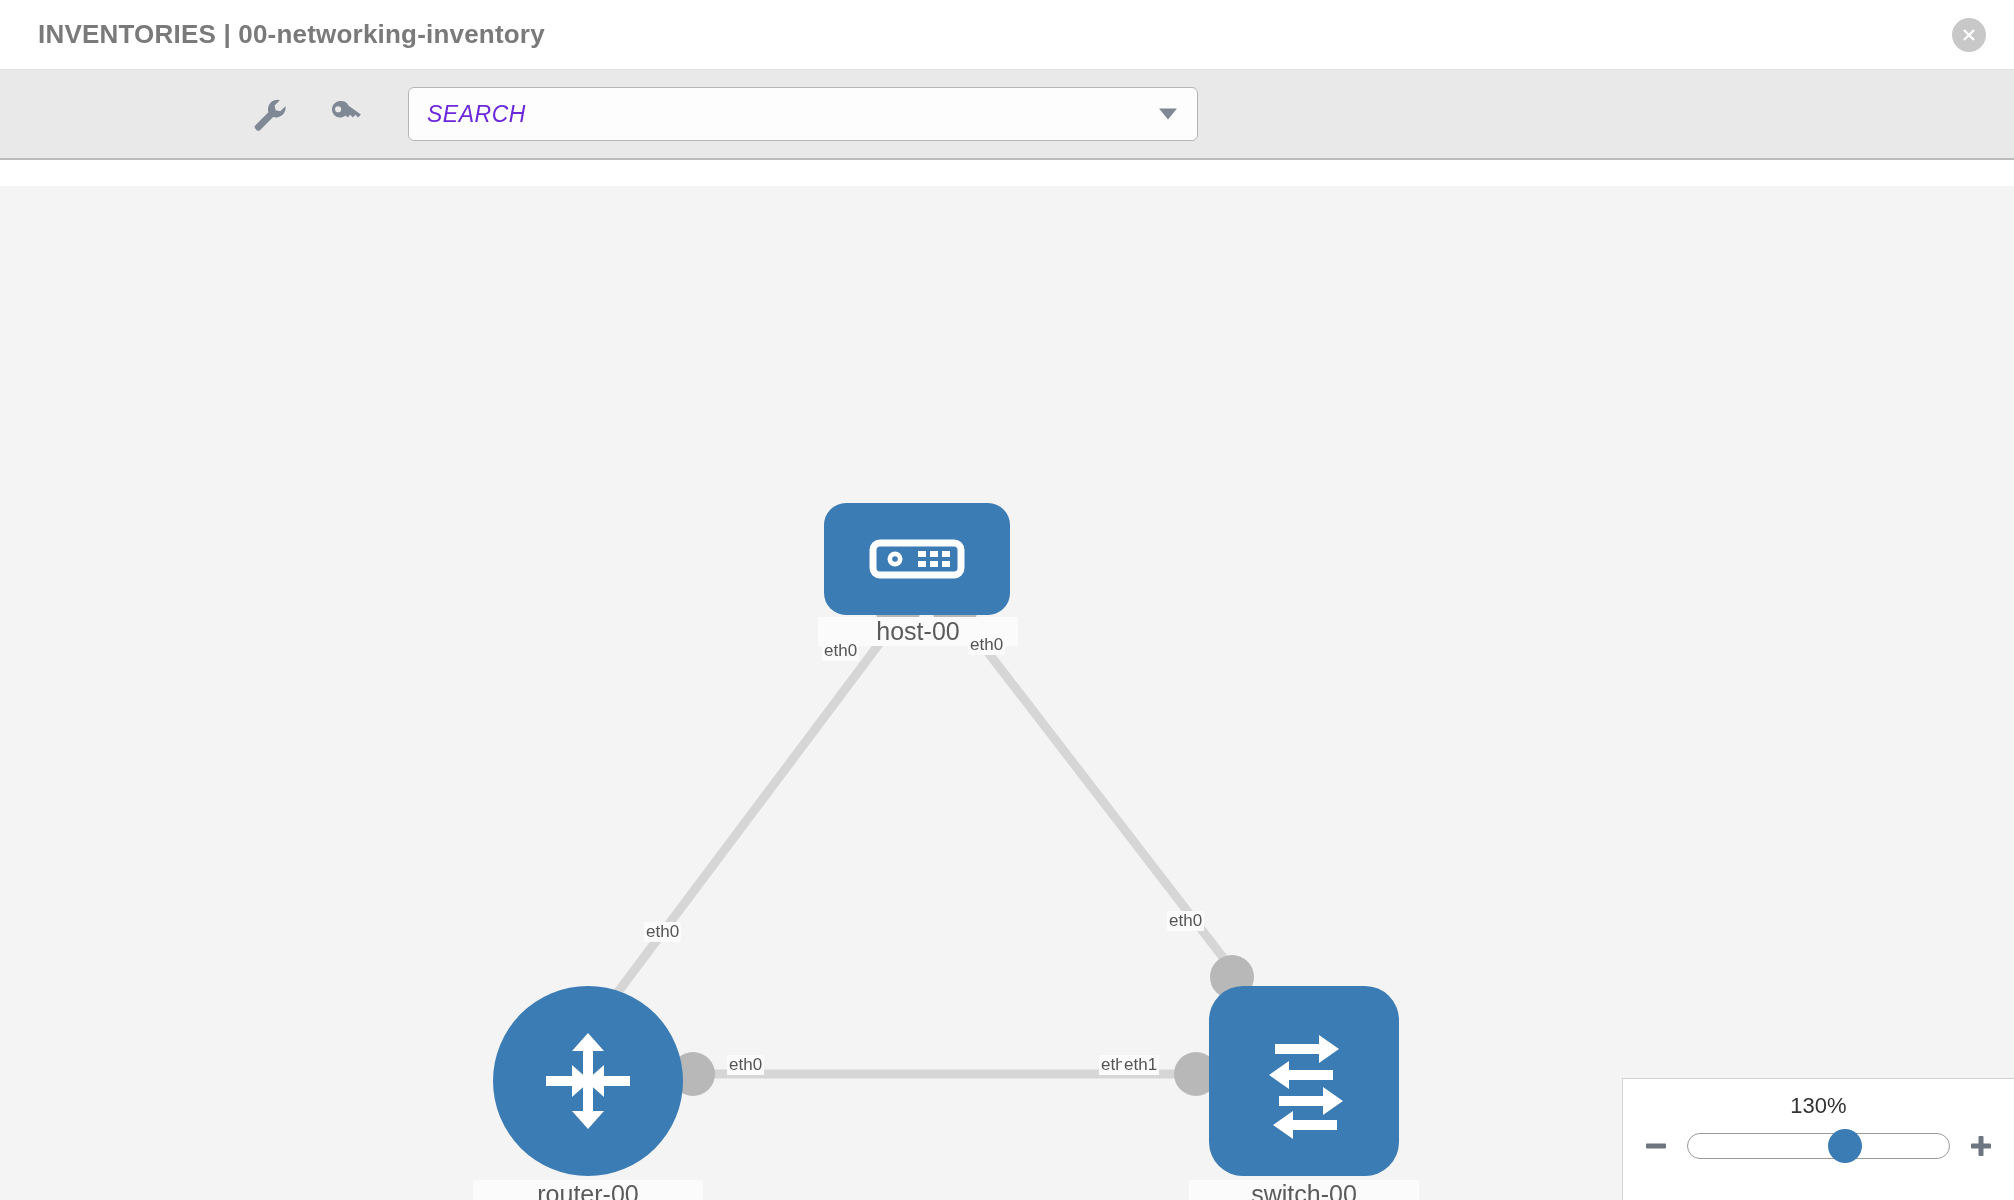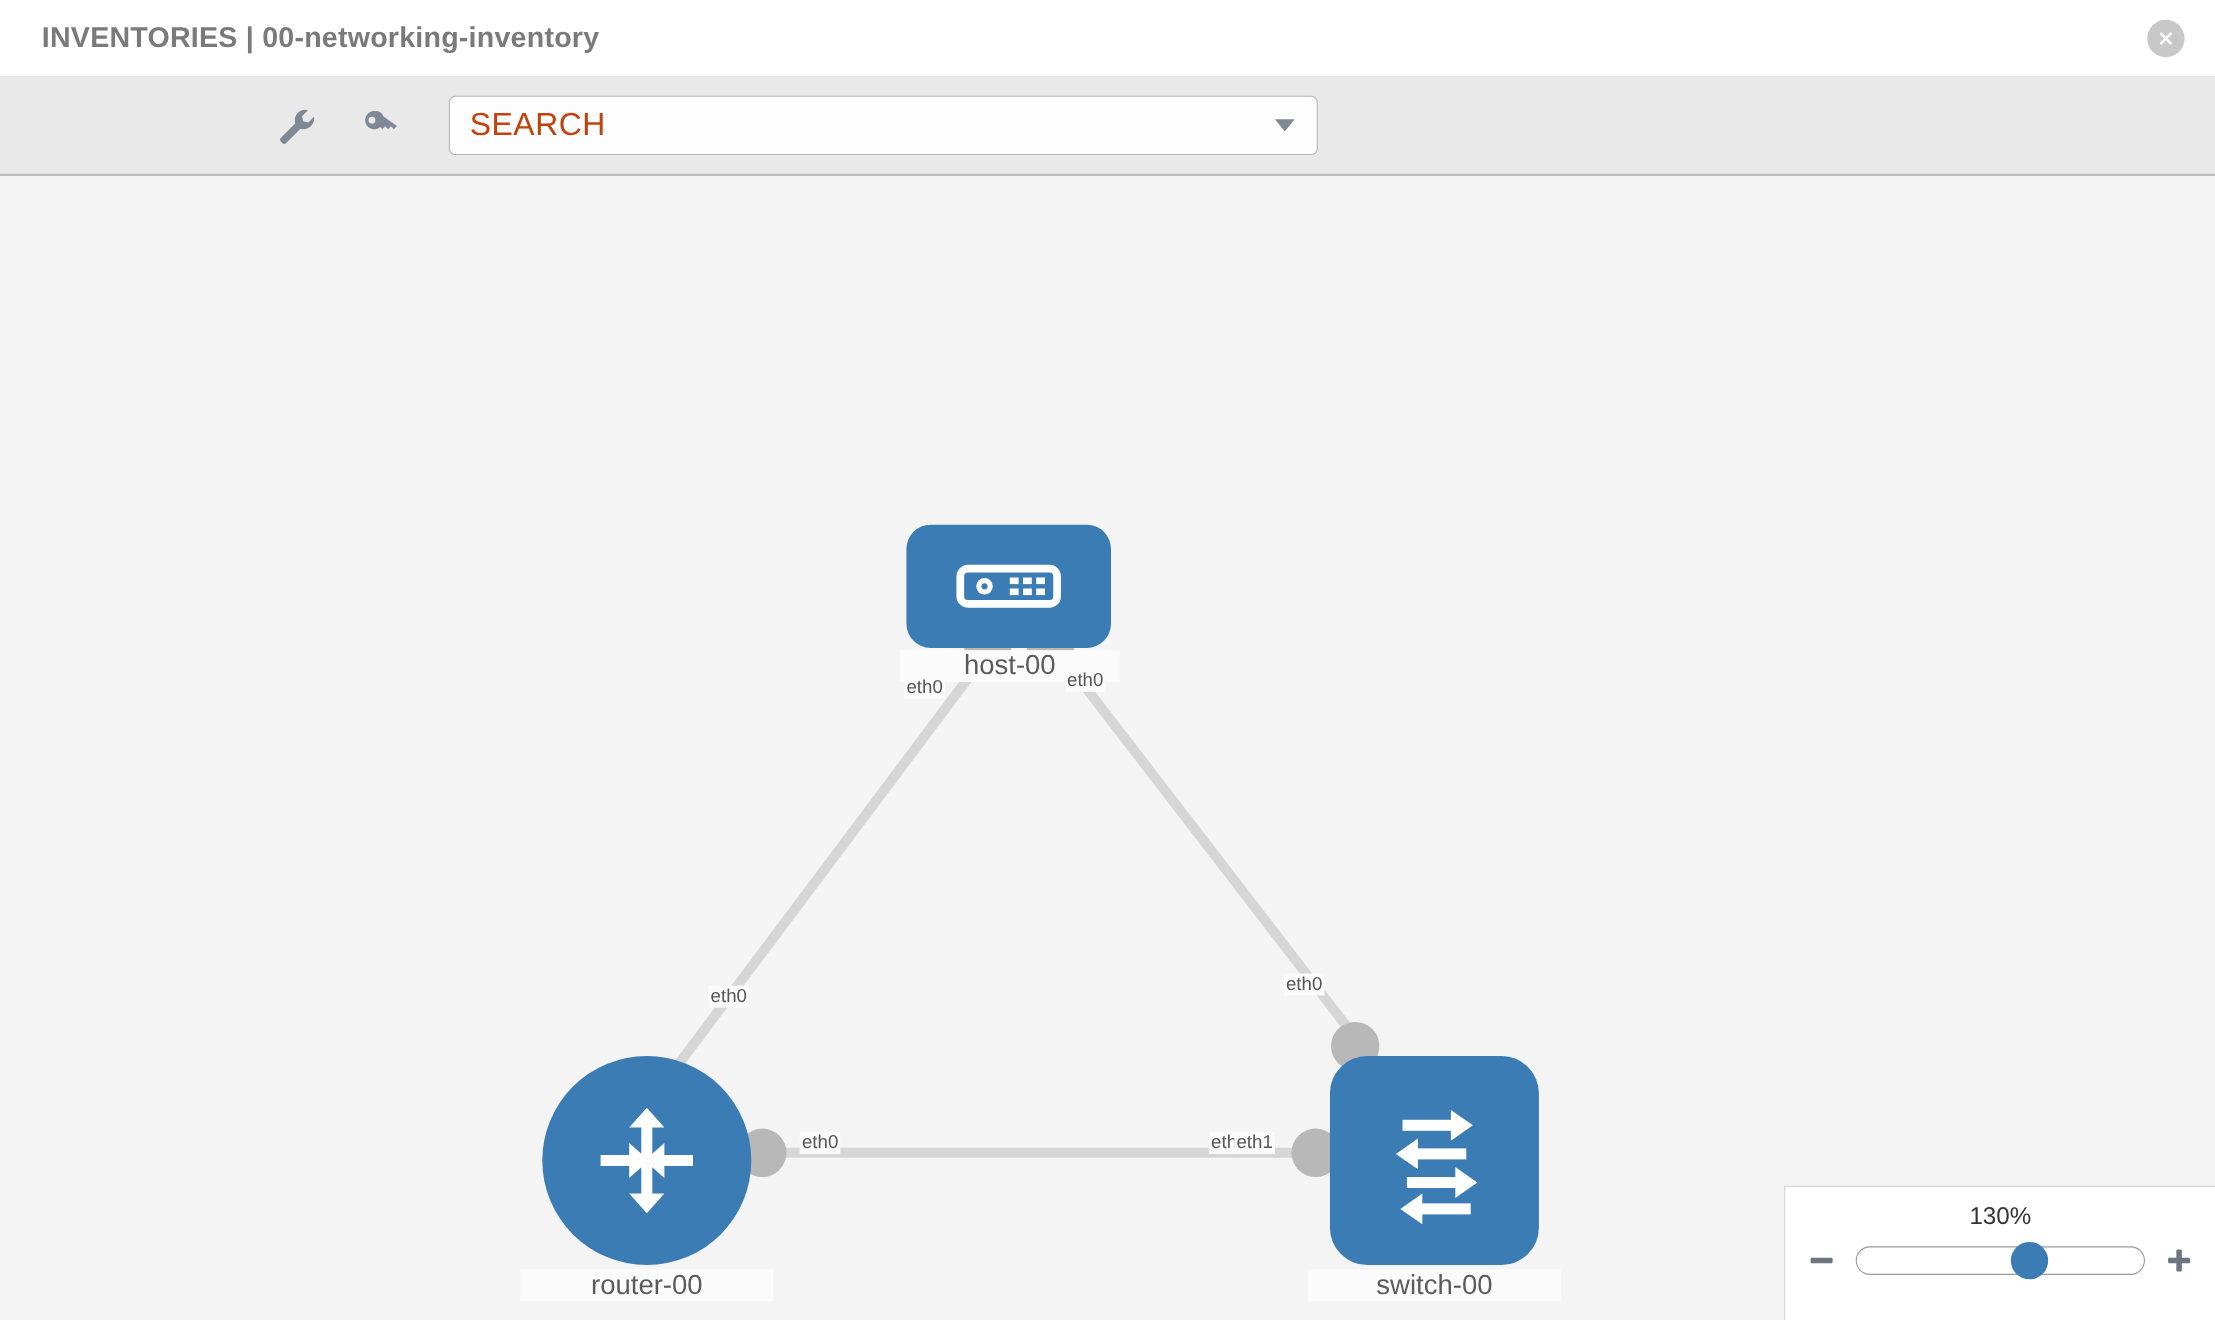--- a/index.html
+++ b/index.html
@@ -98,31 +98,33 @@
     background: #fdfdfd;
     border: 1px solid #b5b5b5;
     border-radius: 6px;
     display: flex;
     align-items: center;
     padding: 0 18px;
     position: relative;
     cursor: text;
   }
   .search-box .label {
-    font-size: 29px;
-    color: #c2410c;
+    font-size: 23px;
+    color: #6d28d9;
     letter-spacing: .5px;
+    font-style: italic;
   }
 
   
   .canvas {
     position: relative;
     flex: 1 1 auto;
     background: #f4f4f4;
     overflow: hidden;
+    margin-top: 26px;
   }
   .topology { position: absolute; inset: 0; }
 
   .node {
     position: absolute;
     cursor: pointer;
   }
   .node-shape {
     position: absolute;
     background: #3b7cb5;

